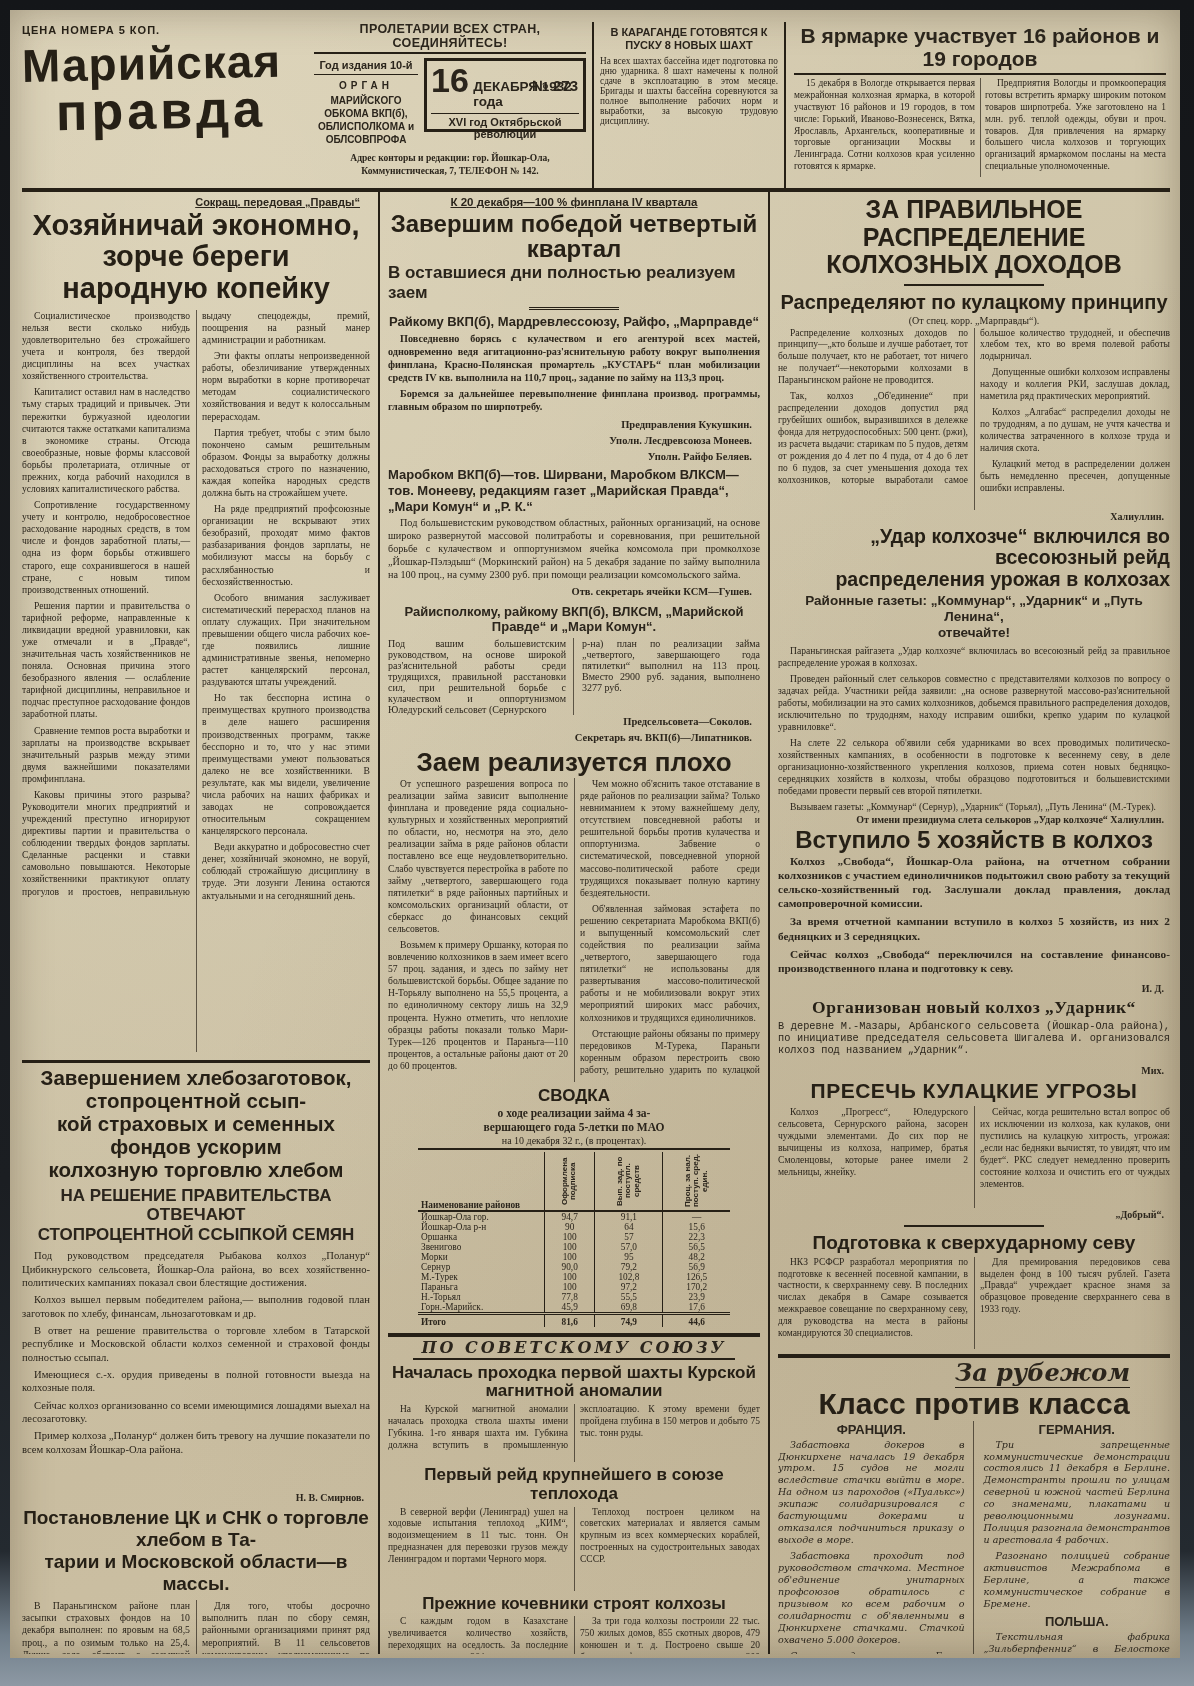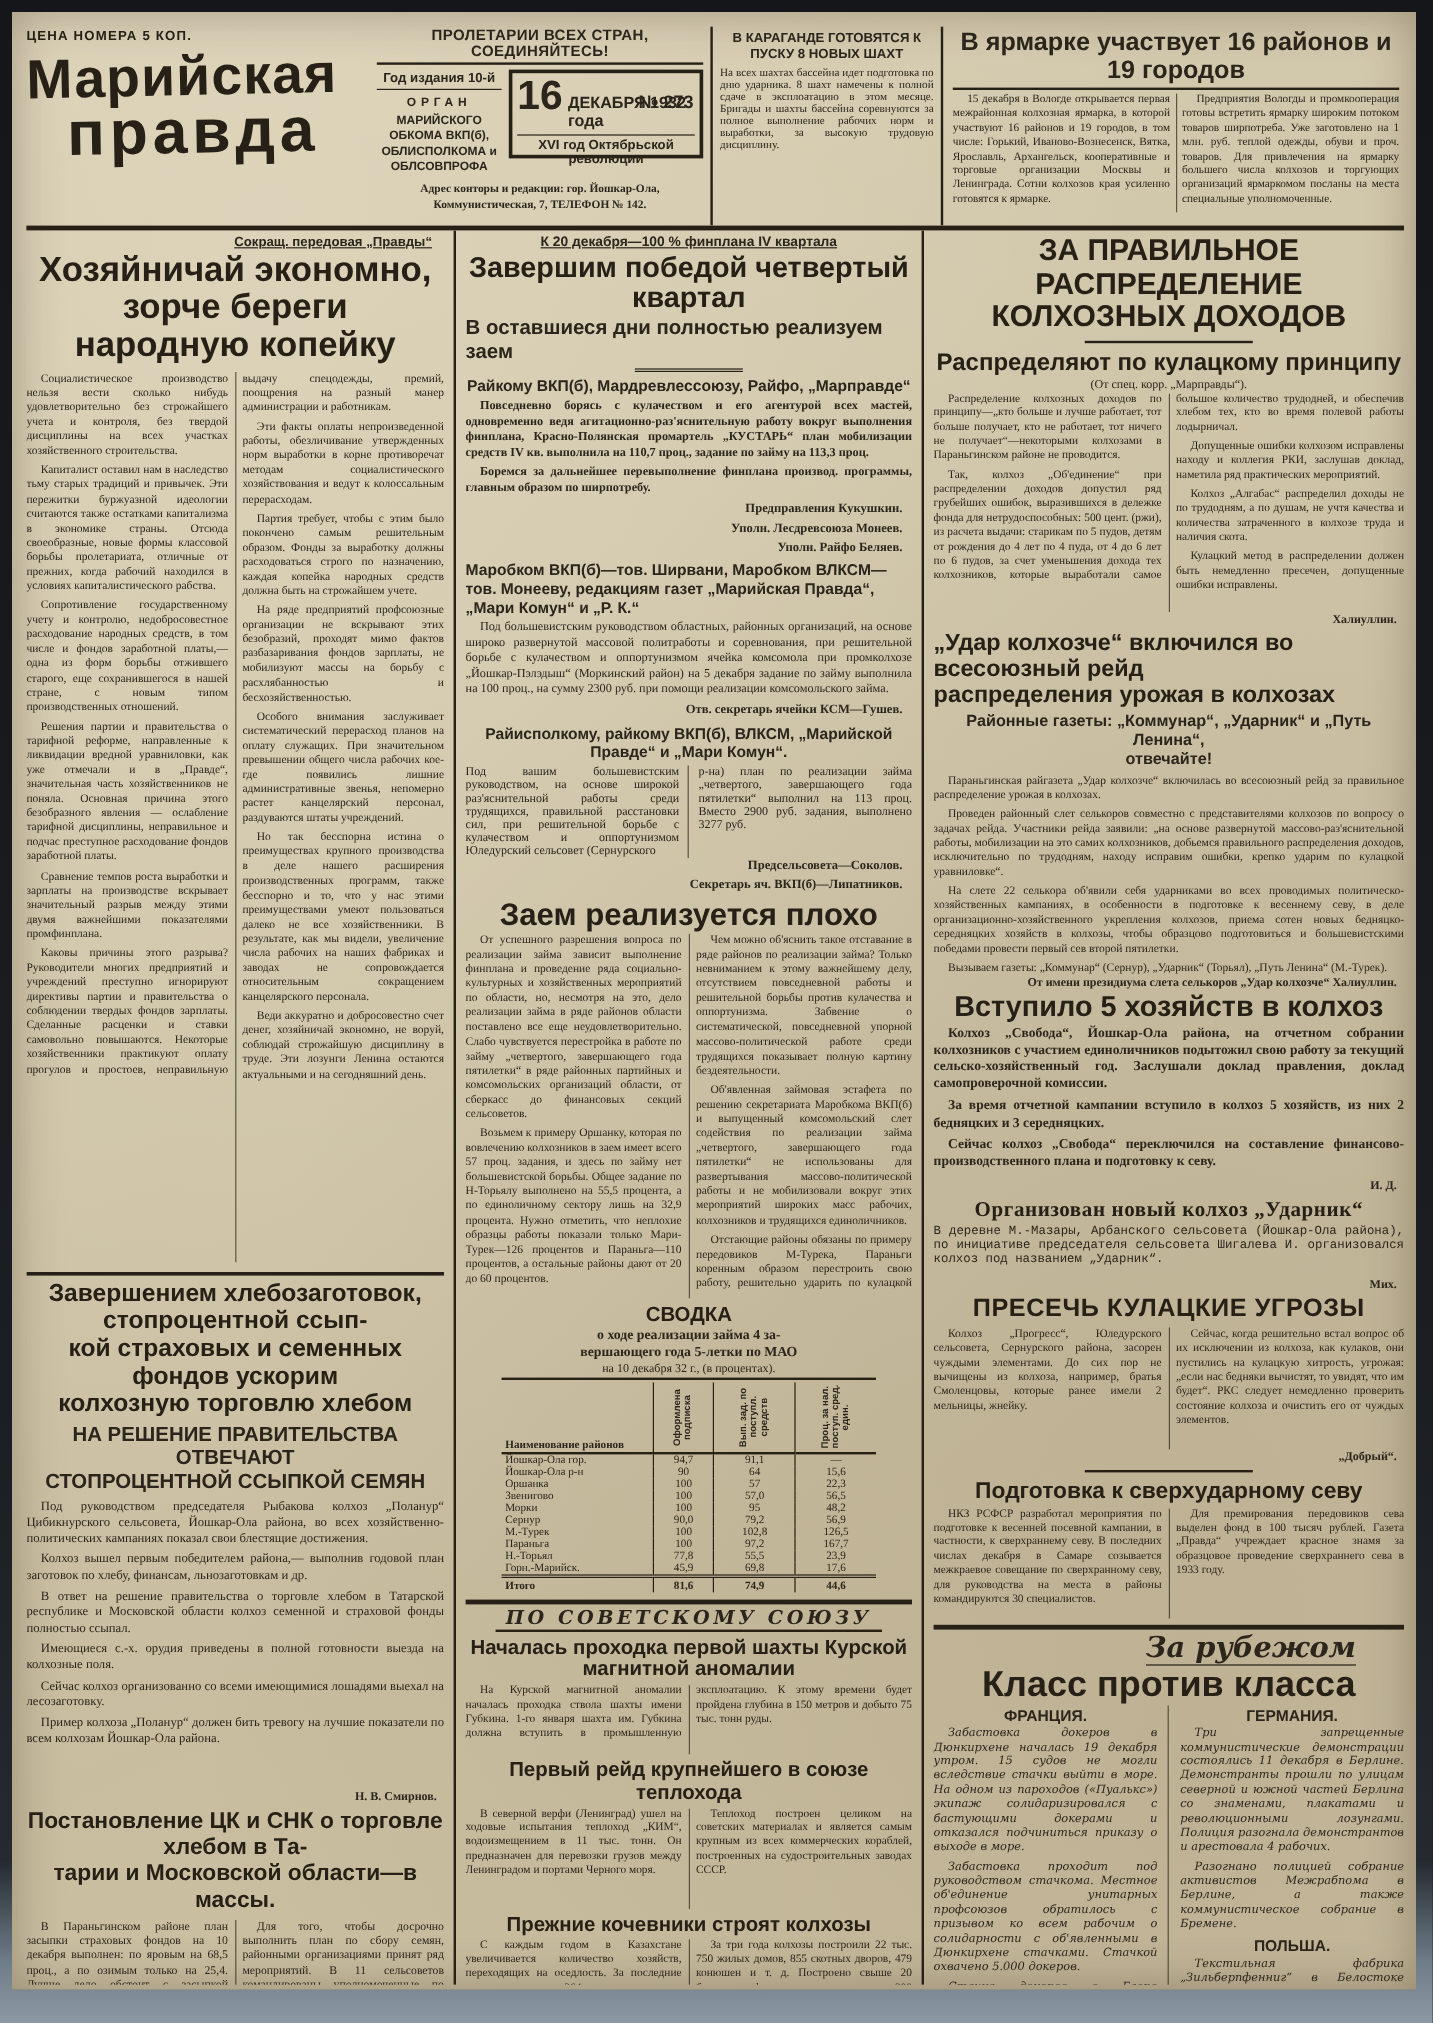--- a/index.html
+++ b/index.html
@@ -91,21 +91,21 @@
   .ussr-ban{margin-top:6px;border-top:4px solid #262016;text-align:center;}
   .ussr-ban span{display:inline-block;font-family:"DejaVu Serif",serif;font-style:italic;font-weight:bold;font-size:16px;letter-spacing:3px;border-bottom:2px solid #262016;padding:1px 8px;}
   .us-t{font-size:17px;text-align:center;line-height:1.1;margin:4px 0 3px;}
   .us-bd{font-size:9.5px;}
   .us1{height:58px;}.us2{height:84px;}.us3{height:96px;}
   
   .dist-t{font-size:25px;text-align:center;line-height:1.1;margin:0 0 2px;}
   .dist-s{font-size:20px;text-align:center;margin:3px 0 1px;}
   .byline{font-size:10px;text-align:center;margin-bottom:2px;}
   .dist-bd{height:182px;font-size:9.5px;}
-  .raid-t{font-size:19.5px;text-align:left;line-height:1.12;margin:4px 0 2px;}
+  .raid-t{font-size:19.5px;text-align:right;line-height:1.12;margin:4px 0 2px;}
   .raid-s{font-size:13.5px;text-align:center;line-height:1.2;margin:0 0 3px;font-family:"Liberation Sans",sans-serif;font-weight:bold;}
   .raid-bd{font-size:9.6px;height:168px;overflow:hidden;}
   .join-t{font-size:24px;text-align:center;margin:2px 0 2px;line-height:1;}
   .join-bd{font-size:11.3px;font-weight:bold;height:128px;overflow:hidden;}
   .newk-t{font-size:17.5px;text-align:center;margin:2px 0 2px;letter-spacing:.5px;}
   .newk-bd{font-size:10.3px;height:44px;overflow:hidden;font-family:Liberation Mono, monospace;}
   .thr-t{font-size:21px;text-align:center;margin:2px 0 3px;letter-spacing:.5px;}
   .thr-bd{height:102px;}
   .sow-t{font-size:19px;text-align:center;margin:3px 0 3px;}
   .sow-bd{height:92px;font-size:9.5px;}
@@ -321,21 +321,21 @@
                 <tr>
                   <td class="rg">М.-Турек</td>
                   <td class="nm">100</td>
                   <td class="nm">102,8</td>
                   <td class="nm">126,5</td>
                 </tr>
                 <tr>
                   <td class="rg">Параньга</td>
                   <td class="nm">100</td>
                   <td class="nm">97,2</td>
-                  <td class="nm">167,7</td>
+                  <td class="nm">170,2</td>
                 </tr>
                 <tr>
                   <td class="rg">Н.-Торьял</td>
                   <td class="nm">77,8</td>
                   <td class="nm">55,5</td>
                   <td class="nm">23,9</td>
                 </tr>
                 <tr>
                   <td class="rg">Горн.-Марийск.</td>
                   <td class="nm">45,9</td>

